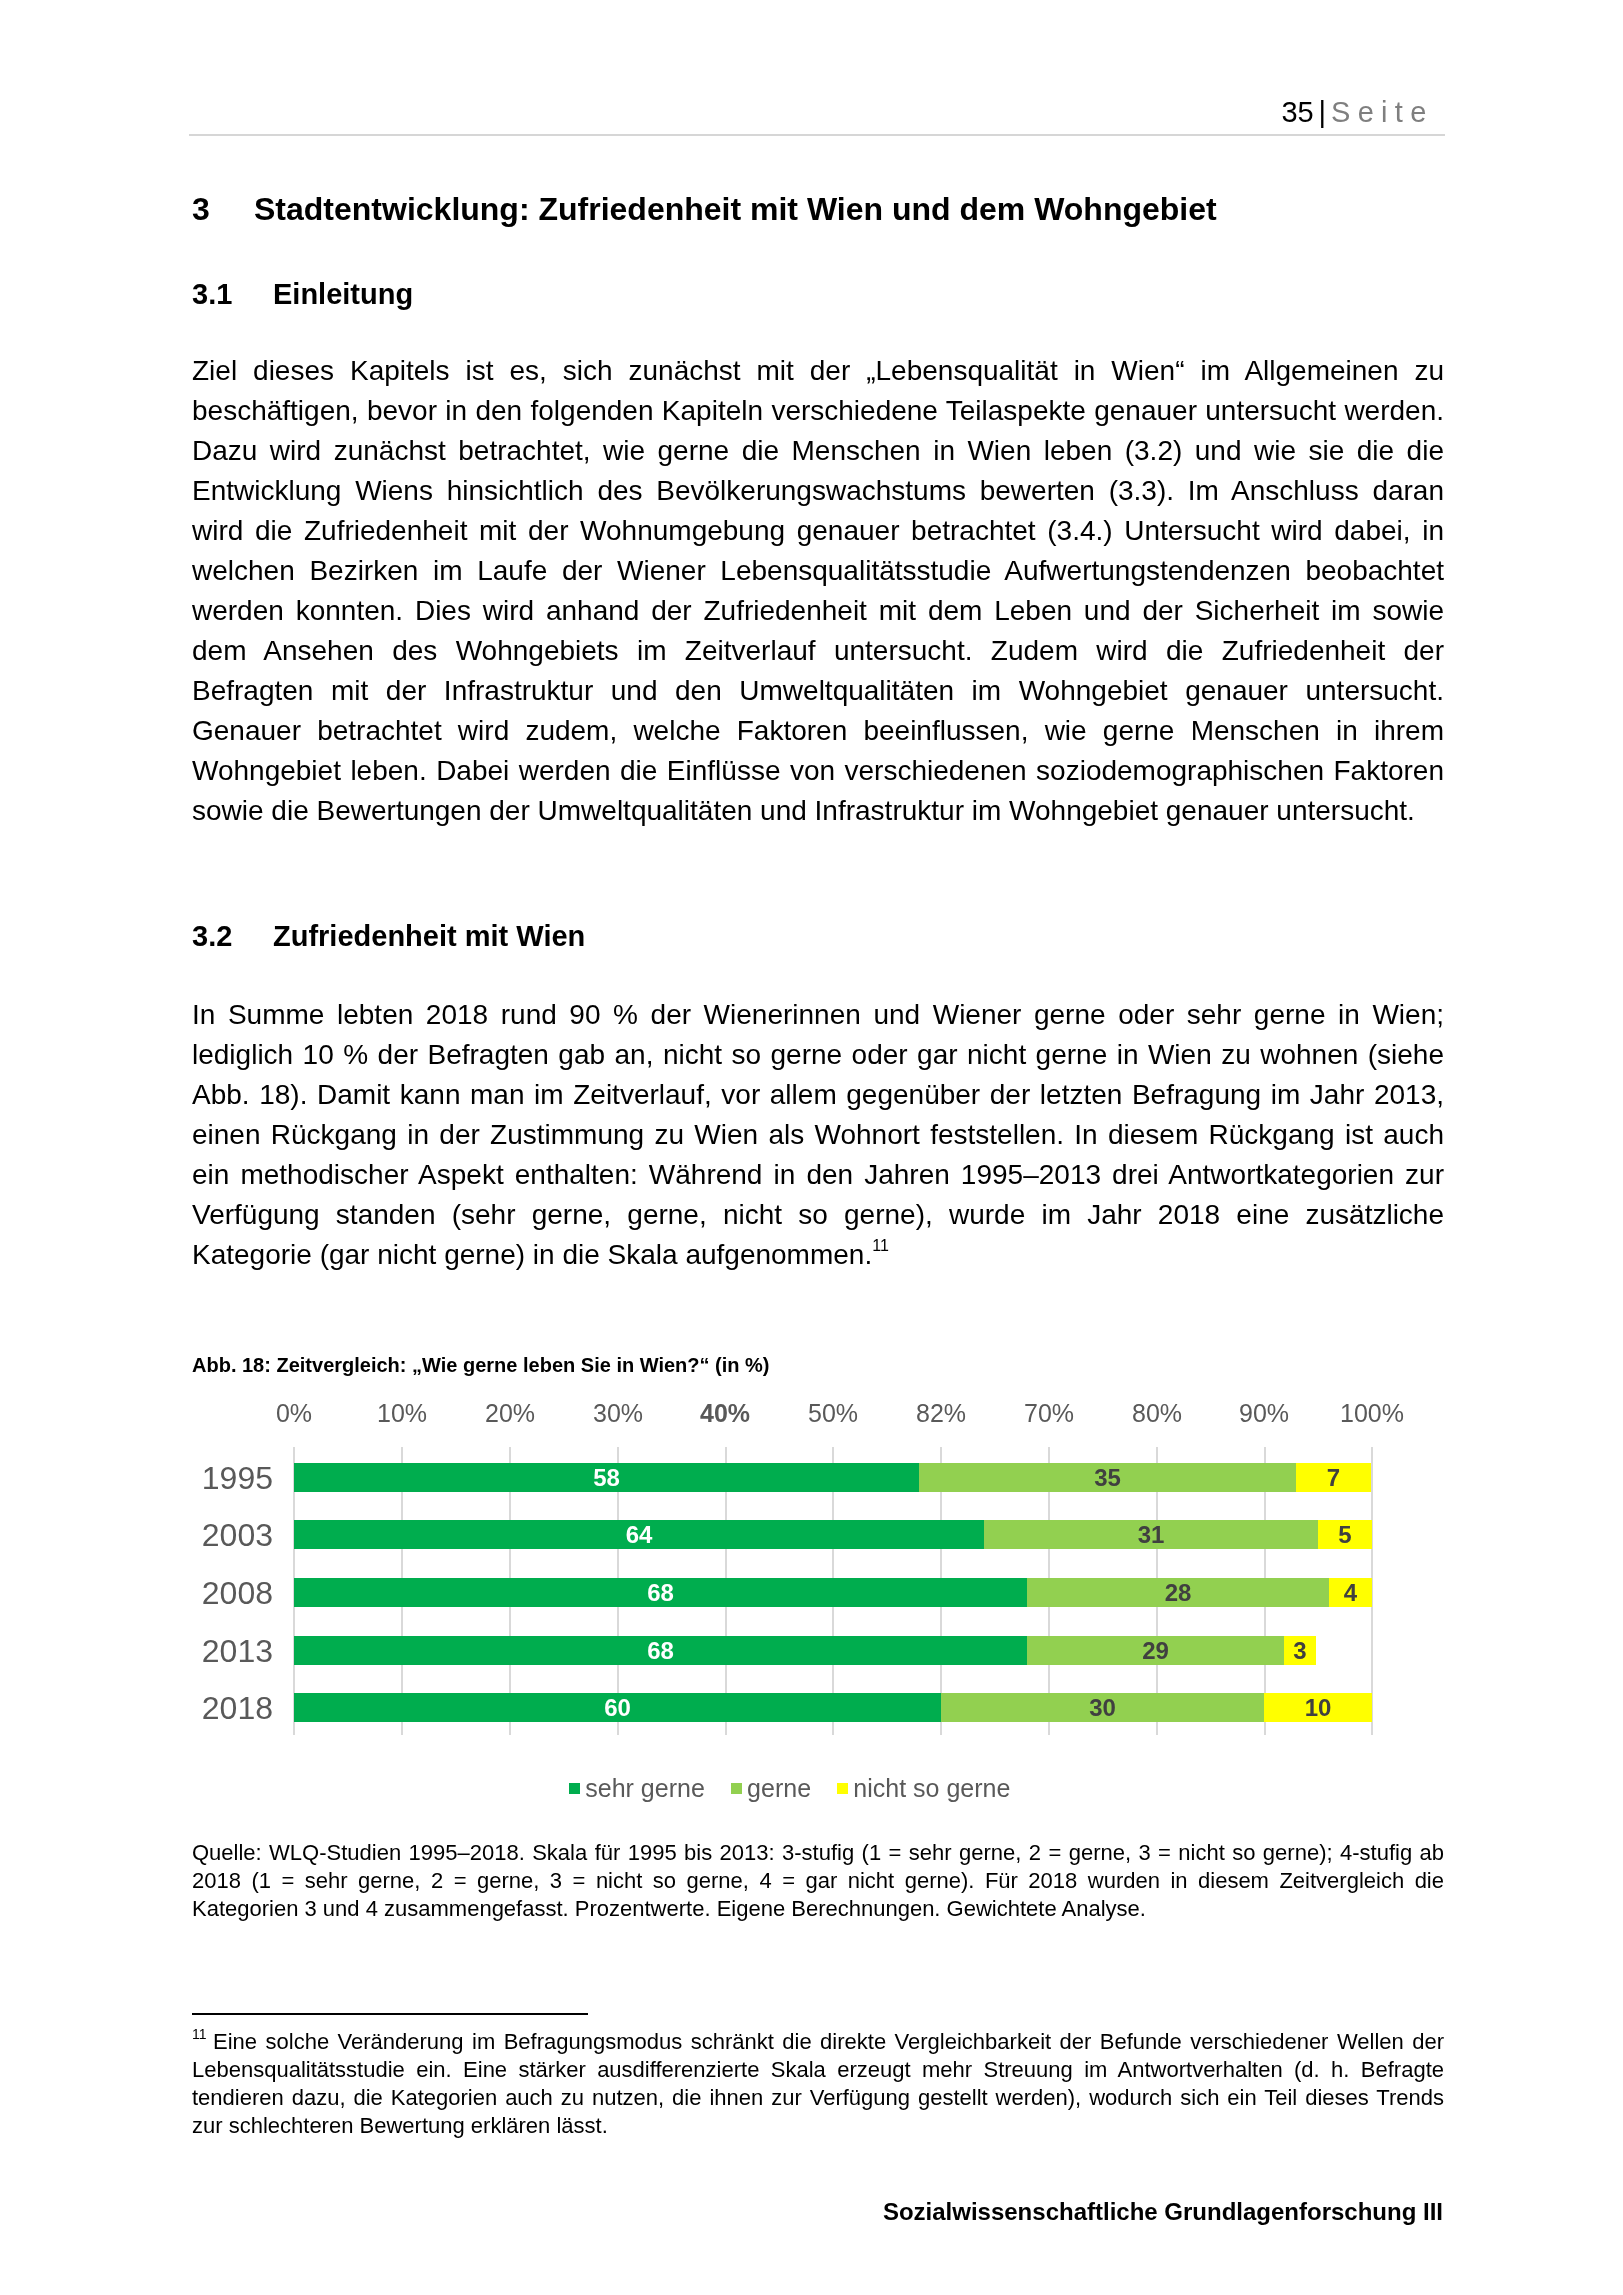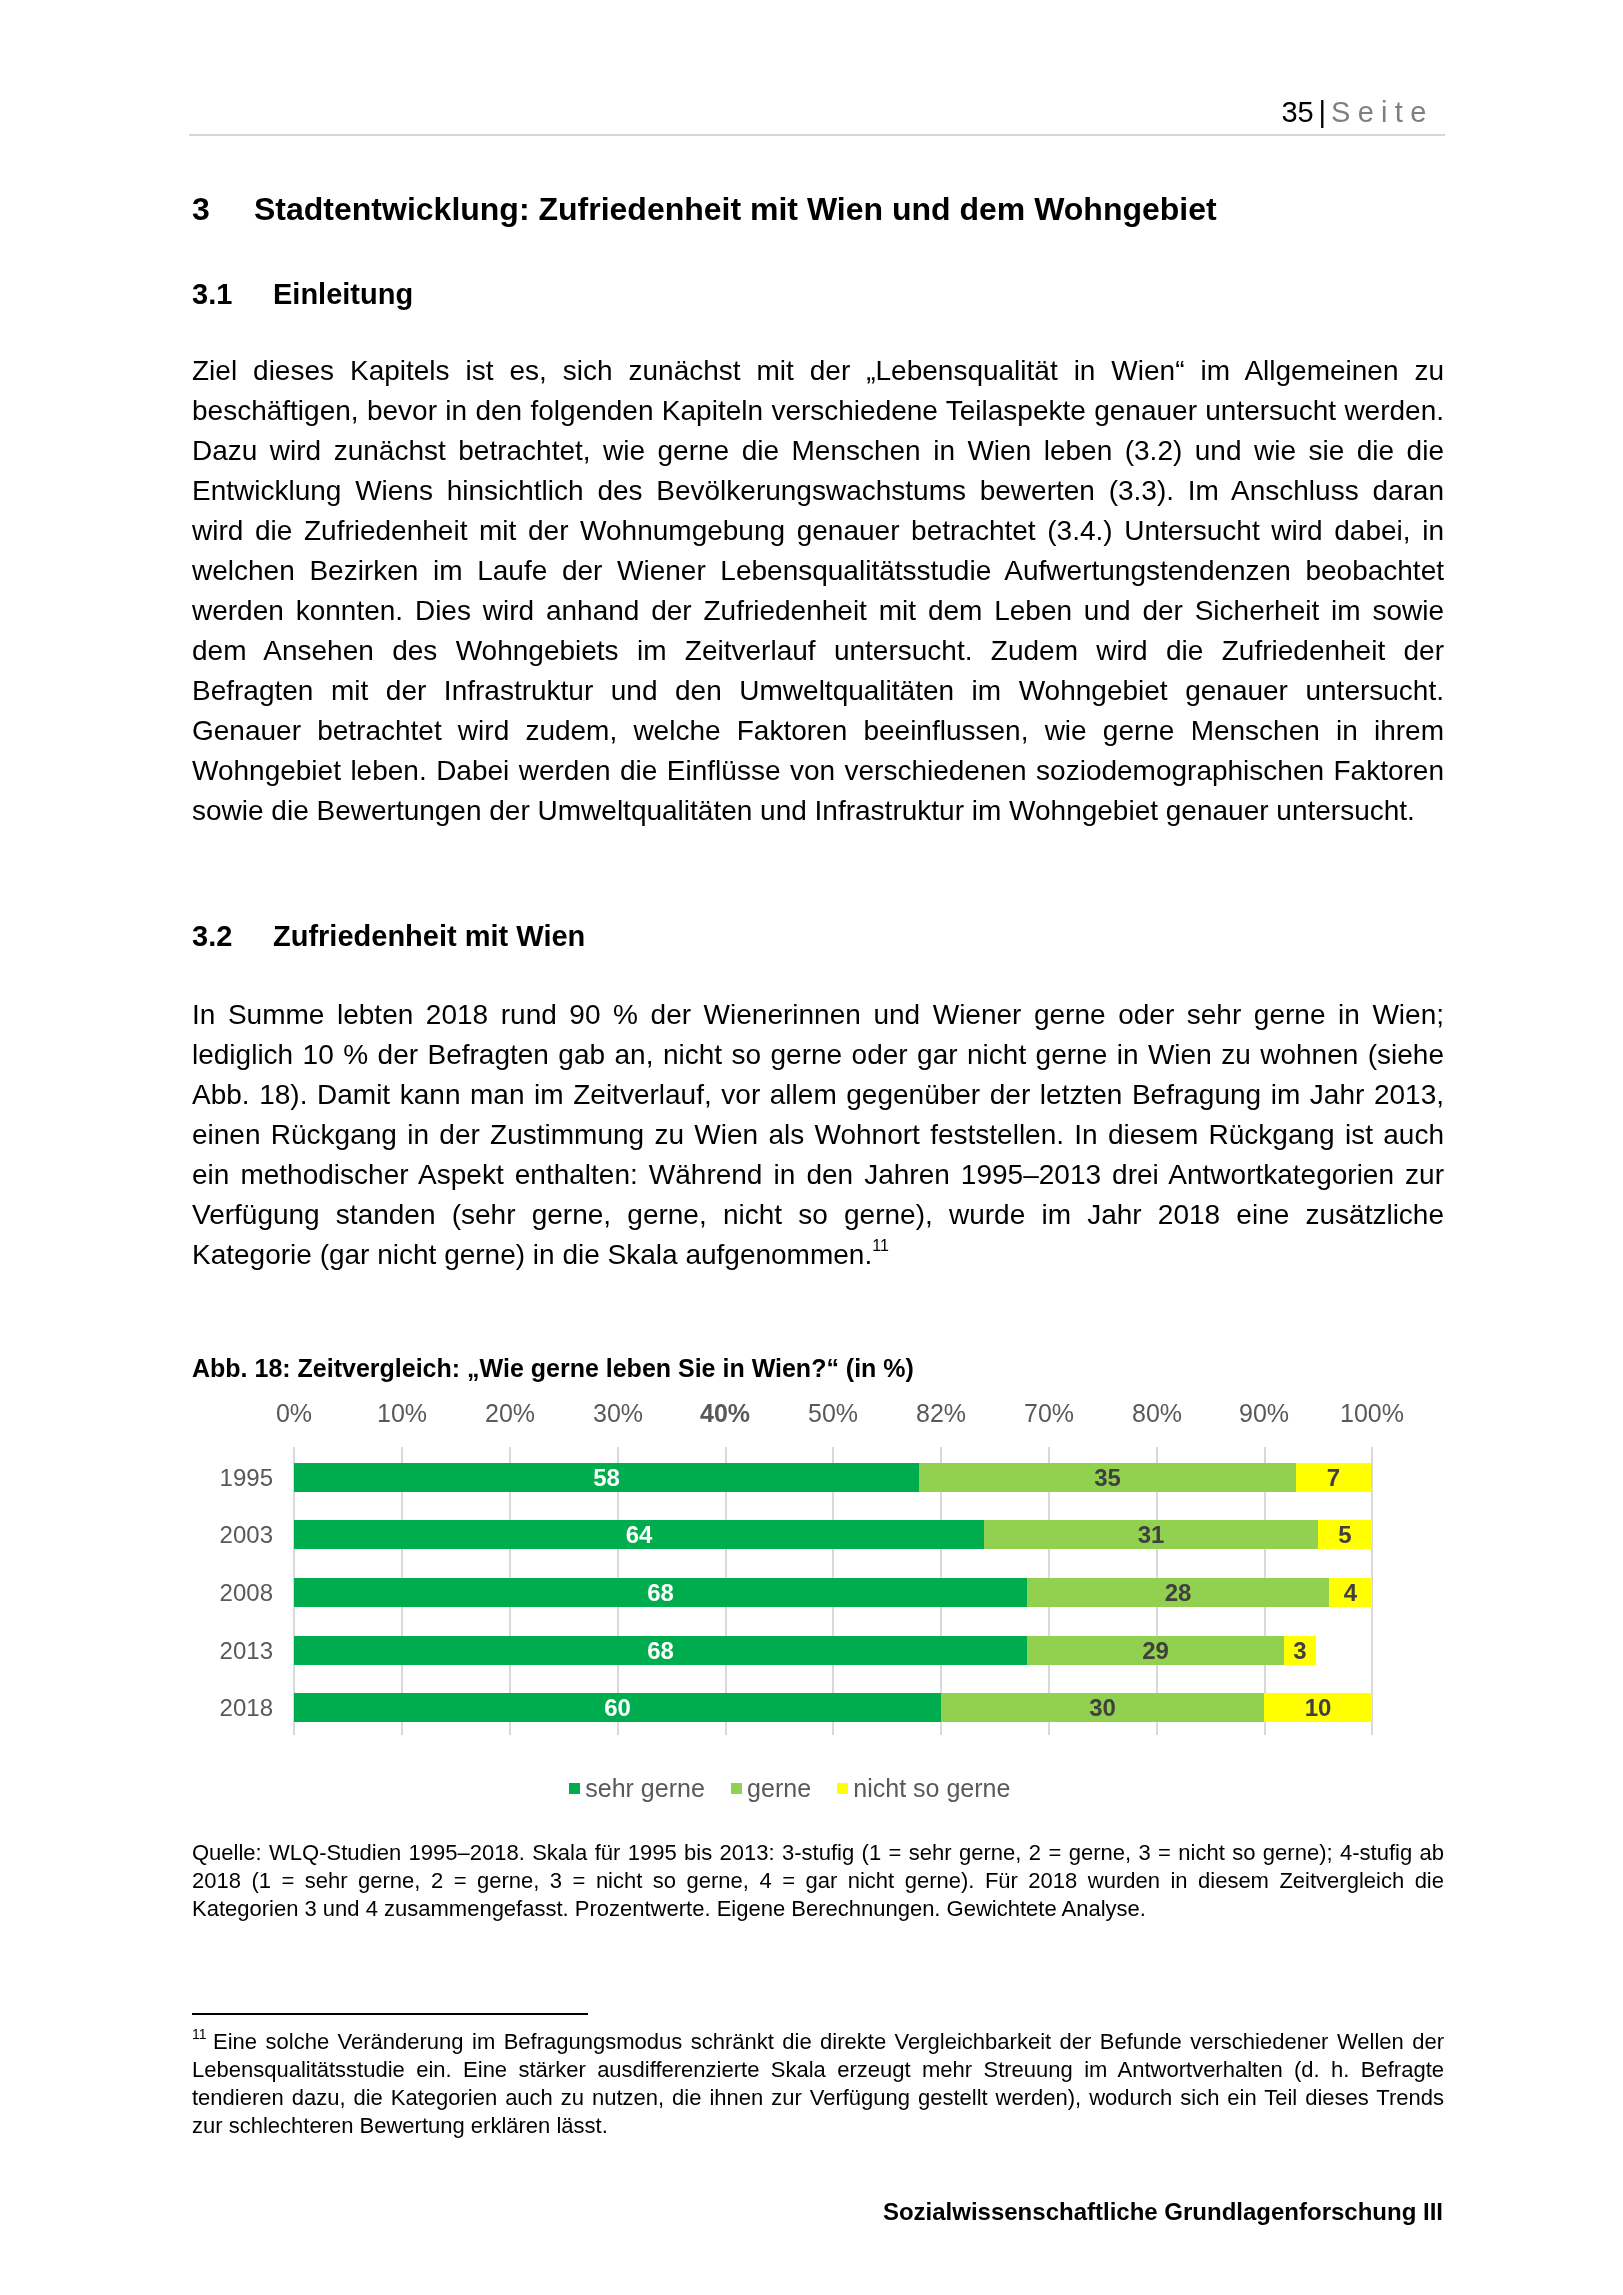--- a/index.html
+++ b/index.html
@@ -18,28 +18,28 @@
   .h1 { left: 192px; top: 191px; font-size: 32px; font-weight: bold; white-space: nowrap; }
   .h1 .hn { display: inline-block; width: 62px; }
   .h2 { font-size: 29px; font-weight: bold; white-space: nowrap; left: 192px; }
   .h2 .hn { display: inline-block; width: 81px; }
 
   
   .para { left: 192px; width: 1252px; font-size: 28px; line-height: 40px; text-align: justify; }
   .para sup { font-size: 16px; line-height: 0; vertical-align: 13px; }
 
   
-  .fig-caption { left: 192px; top: 1354px; font-size: 25px; font-weight: bold; white-space: nowrap; }
+  .fig-caption { left: 192px; top: 1354px; font-size: 20px; font-weight: bold; white-space: nowrap; }
 
   
   .chart { left: 192px; top: 1392px; width: 1266px; height: 422px; }
   .tick-label { position: absolute; top: 6.5px; font-size: 25px; color: #595959; transform: translateX(-50%); white-space: nowrap; }
   .gridline { position: absolute; top: 55px; height: 288px; width: 1.6px; background: #d9d9d9; }
   .bar-row { position: absolute; left: 0; width: 1266px; height: 29px; }
-  .cat-label { position: absolute; left: 0; width: 81px; text-align: right; font-size: 24px; color: #595959; top: 50%; transform: translateY(-50%); }
+  .cat-label { position: absolute; left: 0; width: 81px; text-align: right; font-size: 32px; color: #595959; top: 50%; transform: translateY(-50%); }
   .bar-track { position: absolute; left: 102px; width: 1078px; height: 29px; top: 0; display: flex; }
   .seg { height: 100%; display: flex; align-items: center; justify-content: center; font-size: 24px; font-weight: bold; }
   .seg.s1 { color: #ffffff; }
   .seg.s2, .seg.s3 { color: #404040; }
   .legend { position: absolute; top: 382px; left: 377px; display: flex; align-items: center; font-size: 25px; color: #595959; white-space: nowrap; }
   .legend-item { display: flex; align-items: center; margin-right: 26px; }
   .swatch { width: 11.4px; height: 11.4px; display: inline-block; margin-right: 4.9px; }
 
   
   .source { left: 192px; top: 1839px; width: 1252px; font-size: 22px; line-height: 28px; text-align: justify; }

